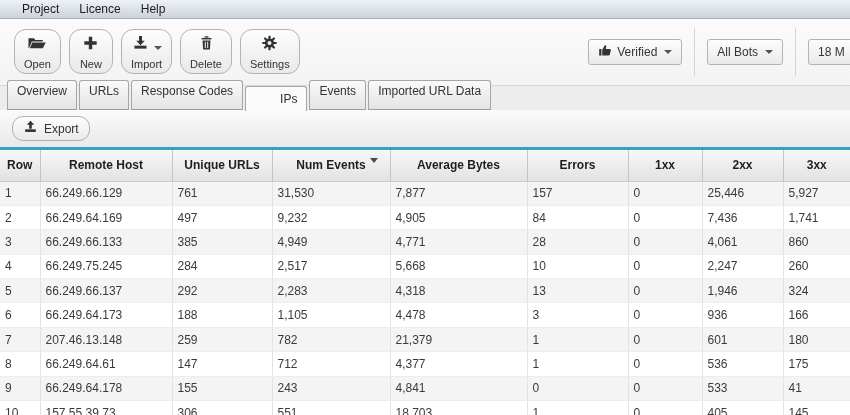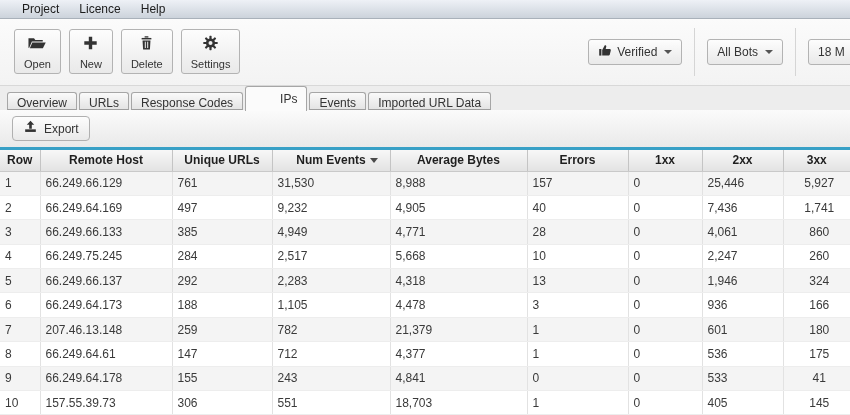--- a/index.html
+++ b/index.html
@@ -9,68 +9,68 @@
 
   
   .menubar { height:19px; flex:0 0 19px; background:linear-gradient(#eef1f6,#ccd3db);
              border-bottom:1px solid #a9b1ba; display:flex; align-items:center; padding-left:12px; }
   .menubar .menu-item { font-size:12px; color:#1c1c1c; padding:1px 10px; cursor:default; }
 
   
   .toolbar { height:67px; flex:0 0 67px; background:linear-gradient(#fbfbfb,#f3f3f3);
              border-bottom:1px solid #d8d8d8; display:flex; align-items:flex-start;
              padding:10px 0 0 14px; overflow:hidden; }
-  .tbtn { height:45px; min-width:44px; margin-right:8px; border:1px solid #b3b3b3; border-radius:3px;
+  .tbtn { height:45px; min-width:44px; margin-right:8px; border:1px solid #b3b3b3; border-radius:12px;
           background:linear-gradient(#fdfdfd,#e9e9e9); display:flex; flex-direction:column;
           align-items:center; justify-content:space-between; padding:5px 9px 3px 9px; }
   .tbtn .lbl { font-size:11px; color:#333; white-space:nowrap; }
   .tbtn .icon-row { display:flex; align-items:center; }
   .caret { width:0; height:0; border-left:4px solid transparent; border-right:4px solid transparent;
            border-top:4px solid #555; display:inline-block; }
   .tbtn .caret { margin-left:5px; margin-top:6px; }
 
   .toolbar-right { margin-left:auto; display:flex; align-items:center; height:45px; }
   .rbtn { height:26px; border:1px solid #b3b3b3; border-radius:3px;
           background:linear-gradient(#fdfdfd,#e9e9e9); display:flex; align-items:center;
           padding:0 9px; font-size:12px; color:#333; white-space:nowrap; }
   .rbtn .caret { margin-left:7px; }
   .rbtn svg { margin-right:5px; }
   .vsep { width:1px; height:48px; background:#d5d5d5; margin:0 12px; align-self:center; }
   .rbtn.clipped { width:62px; overflow:hidden; margin-right:-20px; }
 
   
   .tabbar { height:24px; flex:0 0 24px; background:#ededed; display:flex; align-items:flex-end;
             padding-left:7px; }
-  .tab { height:18px; line-height:21px; font-size:12px; color:#333; padding:0 9px;
+  .tab { height:30px; line-height:21px; font-size:12px; color:#333; padding:0 9px;
          border:1px solid #a6a6a6; border-bottom:1px solid #9e9e9e; margin-right:2px;
          border-radius:3px 3px 0 0; background:linear-gradient(#fafafa,#e4e4e4); white-space:nowrap; }
   .tab.active { height:25px; line-height:24px; background:#fbfbfb; border-bottom:none;
                 position:relative; top:1px; z-index:2;padding-left:34px; }
 
   
   .panelbar { height:37px; flex:0 0 37px; background:linear-gradient(#fbfbfb,#e9e9e9);
               display:flex; align-items:center; padding-left:12px; }
-  .export-btn { height:25px; border:1px solid #b0b0b0; border-radius:4px;
+  .export-btn { height:25px; border:1px solid #b0b0b0; border-radius:11px;
                 background:linear-gradient(#fdfdfd,#e9e9e9); display:flex; align-items:center;
                 padding:0 10px; font-size:12px; color:#333; }
   .export-btn svg { margin-right:6px; }
 
   
   .table-wrap { flex:1 1 auto; overflow:hidden; border-top:3px solid #38a0c6; }
   table { width:850px; border-collapse:collapse; table-layout:fixed; }
-  thead th { height:21px; background:linear-gradient(#f7f7f7,#e2e2e2); border-right:1px solid #c4c4c4;
+  thead th { height:31px; background:linear-gradient(#f7f7f7,#e2e2e2); border-right:1px solid #c4c4c4;
              border-bottom:1px solid #c9c9c9; font-size:12px; font-weight:bold; color:#1f1f1f;
              text-align:center; position:relative; white-space:nowrap; overflow:hidden; }
   thead th:last-child { border-right:none;margin-left:8px; }
   .sort-arrow { width:0; height:0; border-left:4px solid transparent; border-right:4px solid transparent;
                 border-top:5px solid #4a4a4a; position:absolute; right:12px; top:8px; }
   tbody td { height:24.4px; font-size:12px; color:#3a3a3a; padding-left:5px;
              border-right:1px solid #e2e2e2; border-bottom:1px solid #ededed;
              white-space:nowrap; overflow:hidden; }
-  tbody td:last-child { border-right:none;text-align:center; }
+  tbody td:last-child { border-right:none; }
   tbody tr:nth-child(odd) { background:#f4f4f4; }
   tbody tr:nth-child(even) { background:#ffffff; }
 
   .ic { fill:#333; }
 </style>
 </head>
 <body>
 
 <div class="window">
 
@@ -94,20 +94,32 @@
 
     <div class="tbtn">
       <span>
         <svg width="17" height="16" viewBox="0 0 16 16">
             <path class="ic" d="M6.3 1.8h3.4v4.5h4.5v3.4H9.7v4.5H6.3V9.7H1.8V6.3h4.5z"></path>
           </svg>
       </span>
       <span class="lbl">New</span>
     </div>
 
+    <div class="tbtn">
+      <span class="icon-row">
+        <span>
+          <svg width="17" height="16" viewBox="0 0 16 15">
+              <path class="ic" d="M6.6 1h2.8v4.3H12L8 9.5 4 5.3h2.6z"></path>
+              <path class="ic" d="M2.3 10h11.4v2.8H2.3z"></path>
+            </svg>
+        </span>
+        <span class="caret"></span>
+      </span>
+      <span class="lbl">Import</span>
+    </div>
 
     <div class="tbtn">
       <span>
         <svg width="15" height="16" viewBox="0 0 16 16">
             <path class="ic" d="M6 0.8h4v1.4H6z"></path>
             <path class="ic" d="M2.8 2.6h10.4v1.6H2.8z"></path>
             <path class="ic" d="M3.8 5.2h8.4l-.6 9.6H4.4z"></path>
             <rect x="6.2" y="6.6" width="1" height="6.8" fill="#fff"></rect>
             <rect x="8.8" y="6.6" width="1" height="6.8" fill="#fff"></rect>
           </svg>
@@ -200,33 +212,33 @@
           <th>2xx</th>
           <th>3xx</th>
         </tr>
       </thead>
       <tbody id="table-body">
           <tr>
       <td>1</td>
       <td>66.249.66.129</td>
       <td>761</td>
       <td>31,530</td>
-      <td>8,988</td>
+      <td>7,877</td>
       <td>157</td>
       <td>0</td>
       <td>25,446</td>
       <td>5,927</td>
     </tr>
           <tr>
       <td>2</td>
       <td>66.249.64.169</td>
       <td>497</td>
       <td>9,232</td>
       <td>4,905</td>
-      <td>40</td>
+      <td>84</td>
       <td>0</td>
       <td>7,436</td>
       <td>1,741</td>
     </tr>
           <tr>
       <td>3</td>
       <td>66.249.66.133</td>
       <td>385</td>
       <td>4,949</td>
       <td>4,771</td>

